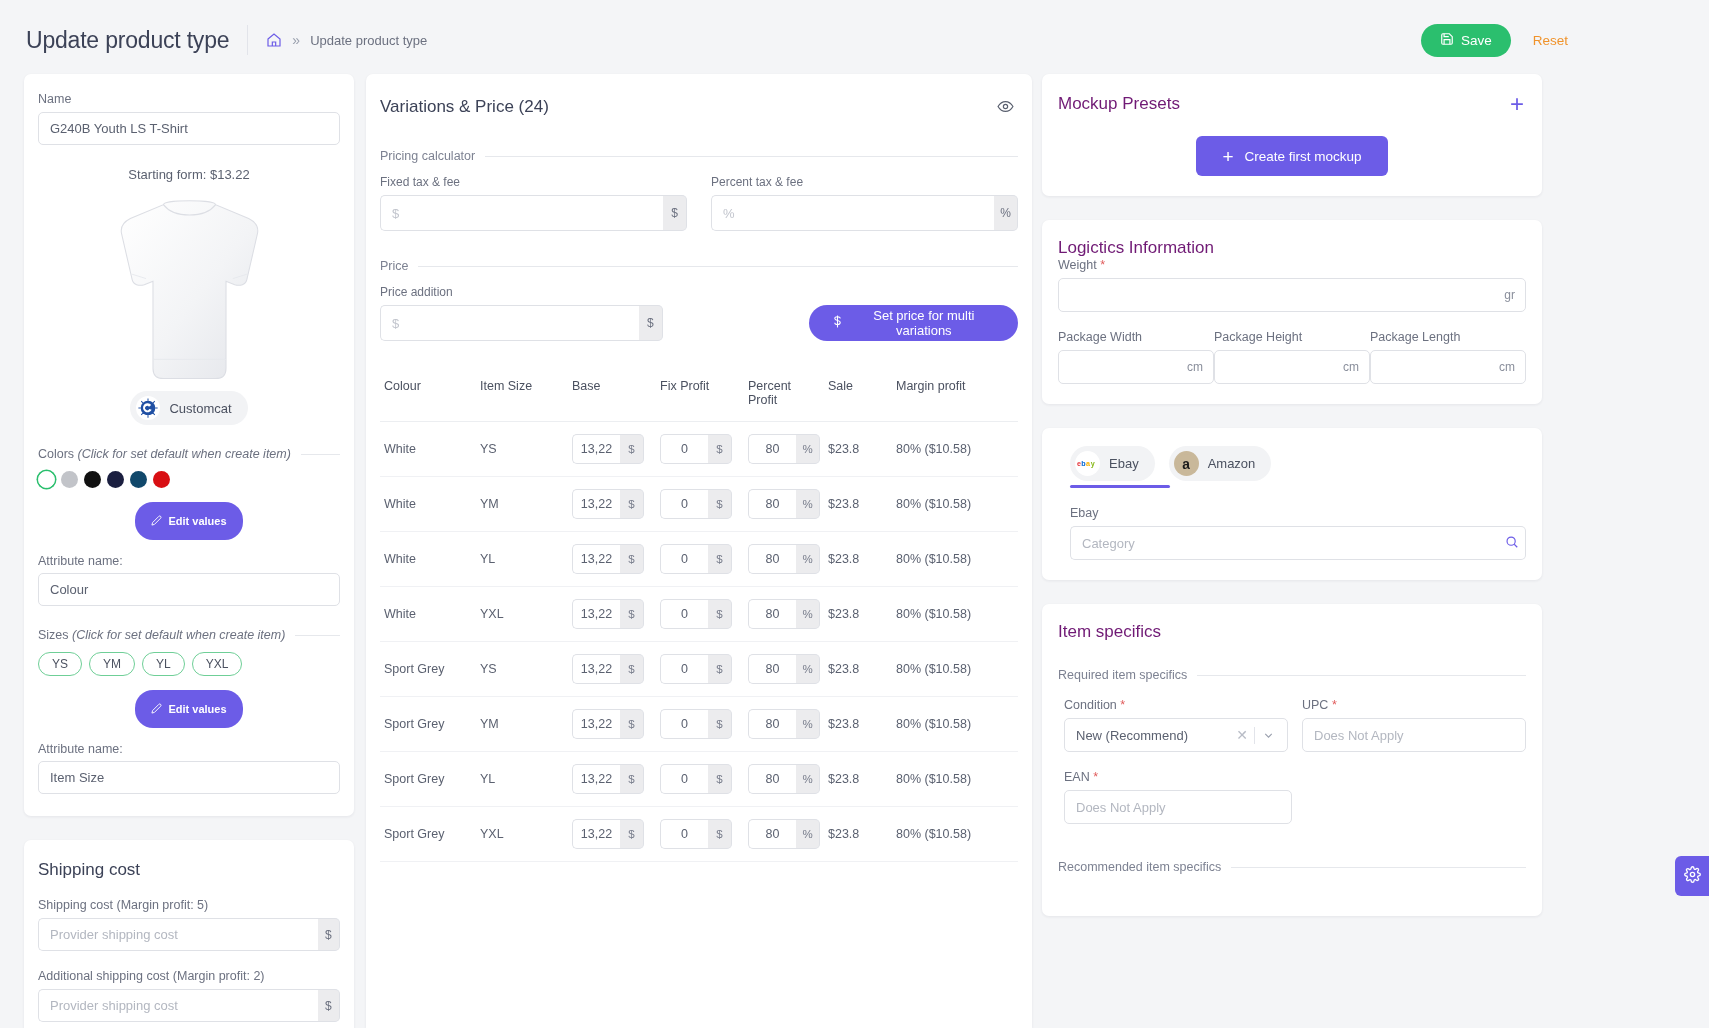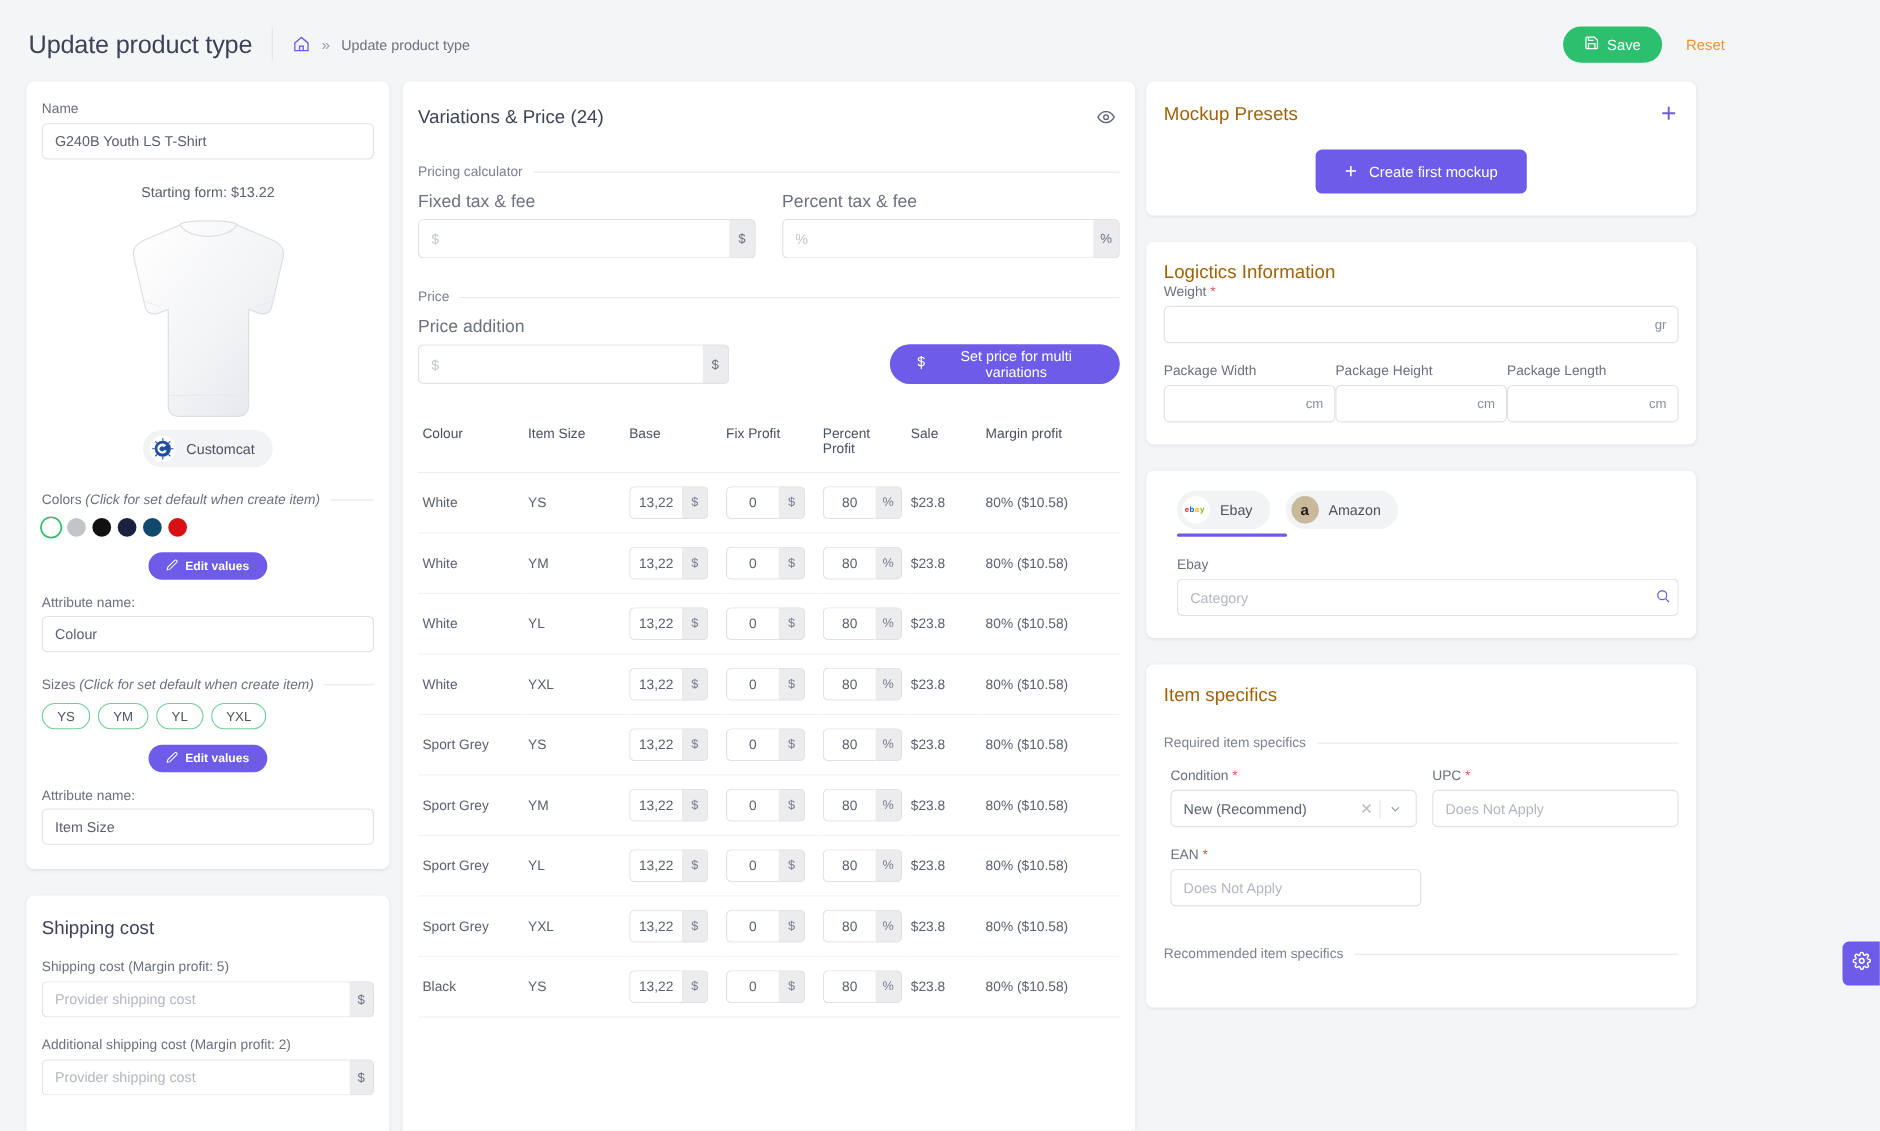--- a/index.html
+++ b/index.html
@@ -33,21 +33,21 @@
     font-size: 13.5px; cursor: pointer; font-family: inherit;
   }
   .save-btn svg { width: 14px; height: 14px; }
   .reset-btn {
     background: none; border: none; color: #f0932b; font-size: 13.5px;
     cursor: pointer; font-family: inherit;
   }
 
   
   .card { background: #fff; border-radius: 7px; box-shadow: 0 1px 3px rgba(25,30,50,.07); }
-  .card-title { font-size: 17px; color: #a16207; font-weight: 400; }
+  .card-title { font-size: 17px; color: #701a75; font-weight: 400; }
 
   
   .col-left { position: absolute; left: 24px; top: 74px; width: 330px; }
   .left-card-1 { padding: 18px 14px 22px 14px; }
   .field-label { font-size: 12.5px; color: #6c7180; margin-bottom: 6px; display: block; }
   .inp {
     width: 100%; height: 33px; border: 1px solid #dfe1e6; border-radius: 5px;
     padding: 0 11px; font-size: 13px; color: #5b6170; font-family: inherit;
     background: #fff; outline: none;
   }
@@ -69,21 +69,21 @@
   .section-head .lbl i { font-style: italic; }
   .section-head .rule { flex: 1; height: 1px; background: #e6e8ec; }
 
   .swatches { display: flex; gap: 6px; align-items: center; }
   .swatch { width: 17px; height: 17px; border-radius: 50%; cursor: pointer; }
   .swatch.sel { box-shadow: 0 0 0 1.5px #2bbf6e; border: 1.5px solid #fff; }
 
   .edit-values-btn {
     display: flex; align-items: center; justify-content: center; gap: 6px;
     background: #6c5ce7; color: #fff; border: none; border-radius: 18px;
-    height: 25px; padding: 0 16px; font-size: 11px; font-weight: bold;
+    height: 38px; padding: 0 16px; font-size: 11px; font-weight: bold;
     margin: 14px auto 0; cursor: pointer; font-family: inherit;
   }
   .edit-values-btn svg { width: 11px; height: 11px; }
 
   .size-chips { display: flex; gap: 7px; }
   .size-chip {
     border: 1px solid #6fcf97; border-radius: 13px; background: #fff;
     font-size: 12px; color: #4b5160; padding: 4px 13px; cursor: pointer;
     font-family: inherit;
   }
@@ -111,21 +111,21 @@
   .mid-head .t { font-size: 17px; color: #3c4257; }
   .eye-btn { margin-left: auto; background: none; border: none; cursor: pointer; padding: 4px; }
   .eye-btn svg { width: 17px; height: 17px; display:block; }
 
   .fieldset-head { display: flex; align-items: center; gap: 10px; margin-bottom: 12px; }
   .fieldset-head .lbl { font-size: 12.5px; color: #7d8292; white-space: nowrap; }
   .fieldset-head .rule { flex: 1; height: 1px; background: #e6e8ec; }
 
   .two-col { display: flex; gap: 24px; }
   .two-col > div { flex: 1; }
-  .mid-inp-label { font-size: 16px; color: #6c7180; margin-bottom: 6px; display:block; }
+  .mid-inp-label { font-size: 12px; color: #6c7180; margin-bottom: 6px; display:block; }
   .mid-inp {
     width: 100%; height: 36px; border: 1px solid #dfe1e6; border-radius: 5px 0 0 5px;
     border-right: none; padding: 0 11px; font-size: 13px; color: #5b6170;
     font-family: inherit; outline: none; background: #fff;
   }
   .mid-inp::placeholder { color: #c2c5cd; }
   .mid-unit {
     width: 26px; background: #ececee; border: 1px solid #dfe1e6; border-left: none;
     border-radius: 0 5px 5px 0; display: flex; align-items: center; justify-content: center;
     font-size: 12px; color: #6c7180;
@@ -612,44 +612,20 @@
                 <input class="cell-inp" value="80" style="">
                 <span class="cell-unit">%</span>
               </span>
             </td>
           <td>$23.8</td>
           <td>80% ($10.58)</td>
         </tr>
         <tr>
           <td>Sport Grey</td>
           <td>YXL</td>
-          <td>
-              <span class="cell-group">
-                <input class="cell-inp" value="13,22" style="">
-                <span class="cell-unit">$</span>
-              </span>
-            </td>
-          <td>
-              <span class="cell-group">
-                <input class="cell-inp" value="0" style="">
-                <span class="cell-unit">$</span>
-              </span>
-            </td>
-          <td>
-              <span class="cell-group">
-                <input class="cell-inp" value="80" style="">
-                <span class="cell-unit">%</span>
-              </span>
-            </td>
-          <td>$23.8</td>
-          <td>80% ($10.58)</td>
-        </tr>
-        <tr>
-          <td>Black</td>
-          <td>YS</td>
           <td>
               <span class="cell-group">
                 <input class="cell-inp" value="13,22" style="">
                 <span class="cell-unit">$</span>
               </span>
             </td>
           <td>
               <span class="cell-group">
                 <input class="cell-inp" value="0" style="">
                 <span class="cell-unit">$</span>

